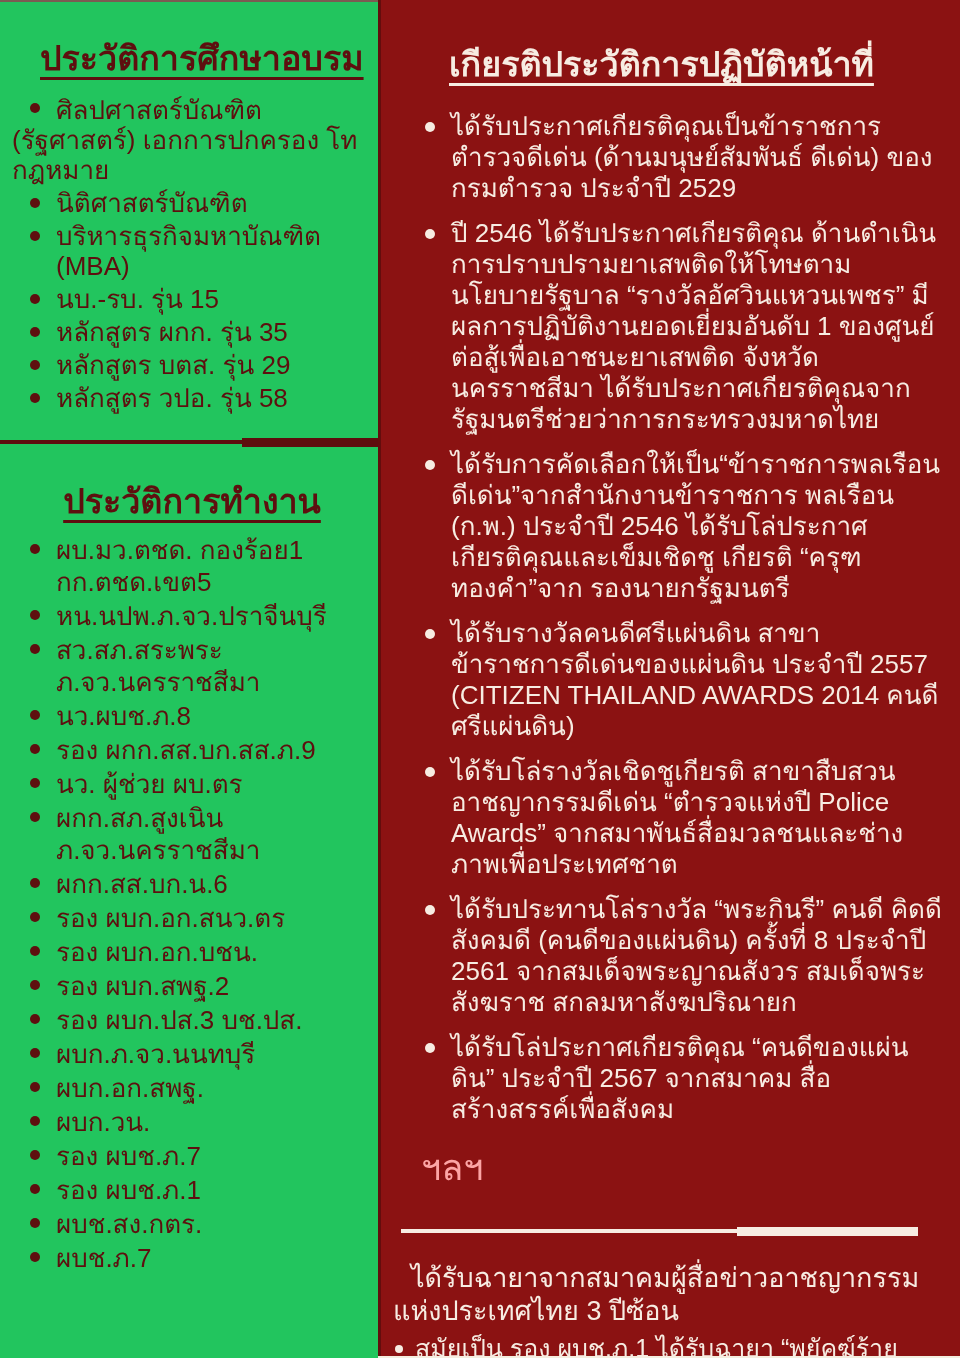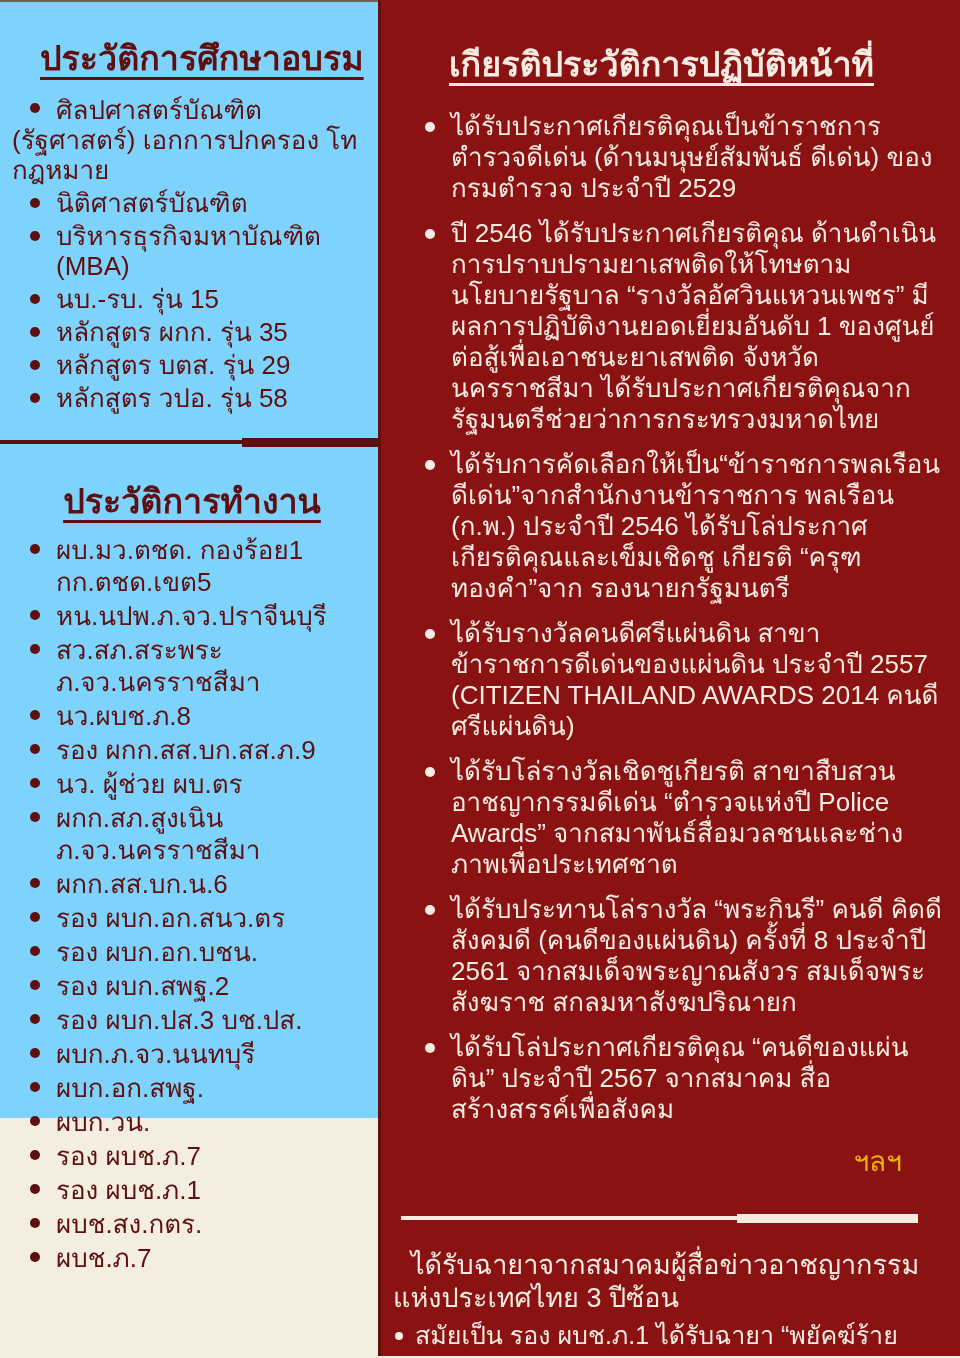--- a/index.html
+++ b/index.html
@@ -9,22 +9,22 @@
     width:960px; height:1358px; overflow:hidden;
   }
   .page{
     width:960px; height:1358px;
     background:#f4eee0;
     display:flex; flex-direction:row;
   }
 
   
   .left-col{
-    width:378px; min-width:378px; height:1118px;
-    background:#7dd3fc;
+    width:378px; min-width:378px; height:1358px;
+    background:#22c55e;
     color:#5e0f0f;
     padding:36px 6px 0 12px;
     border-top:2px solid #7b5c52;
   }
   .left-col h2{
     font-size:34px; font-weight:700; letter-spacing:0;
     color:#5e0f0f;
     text-decoration:underline;
     text-decoration-thickness:3px;
     text-underline-offset:7px;
@@ -76,21 +76,21 @@
     font-size:26px; line-height:31px;
     padding-left:30px;
     margin-bottom:14px;
     color:#f7ece2;
   }
   .honor-list li::before{
     content:""; position:absolute; left:4px; top:11px;
     width:10px; height:10px; border-radius:50%;
     background:#f7ece2;
   }
-  .etc-line{ text-align:right; font-size:28px; margin:6px 40px 0 0; color:#eab308; }
+  .etc-line{ text-align:left; font-size:36px; margin:6px 40px 0 0; color:#fca5a5; }
 
   .right-divider{ position:relative; height:10px; margin:30px 24px 26px -20px; }
   .right-divider .seg-thin{ position:absolute; left:0; top:3px; width:66%; height:4px; background:#f7ece2; }
   .right-divider .seg-thick{ position:absolute; left:65%; top:1px; width:35%; height:9px; background:#f7ece2; }
 
   .nickname-intro{
     font-size:27px; line-height:33px;
     margin-left:-28px; margin-bottom:4px;
     text-indent:18px;
     color:#f7ece2;

